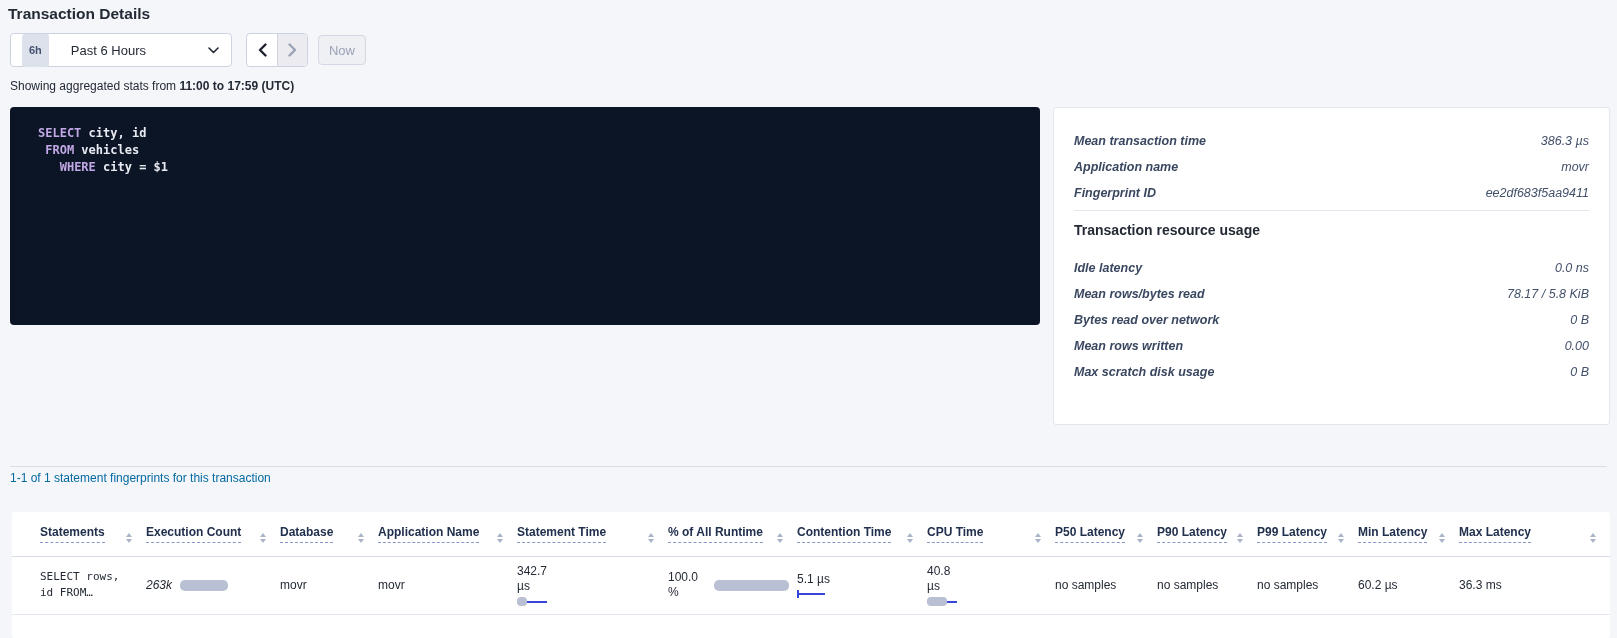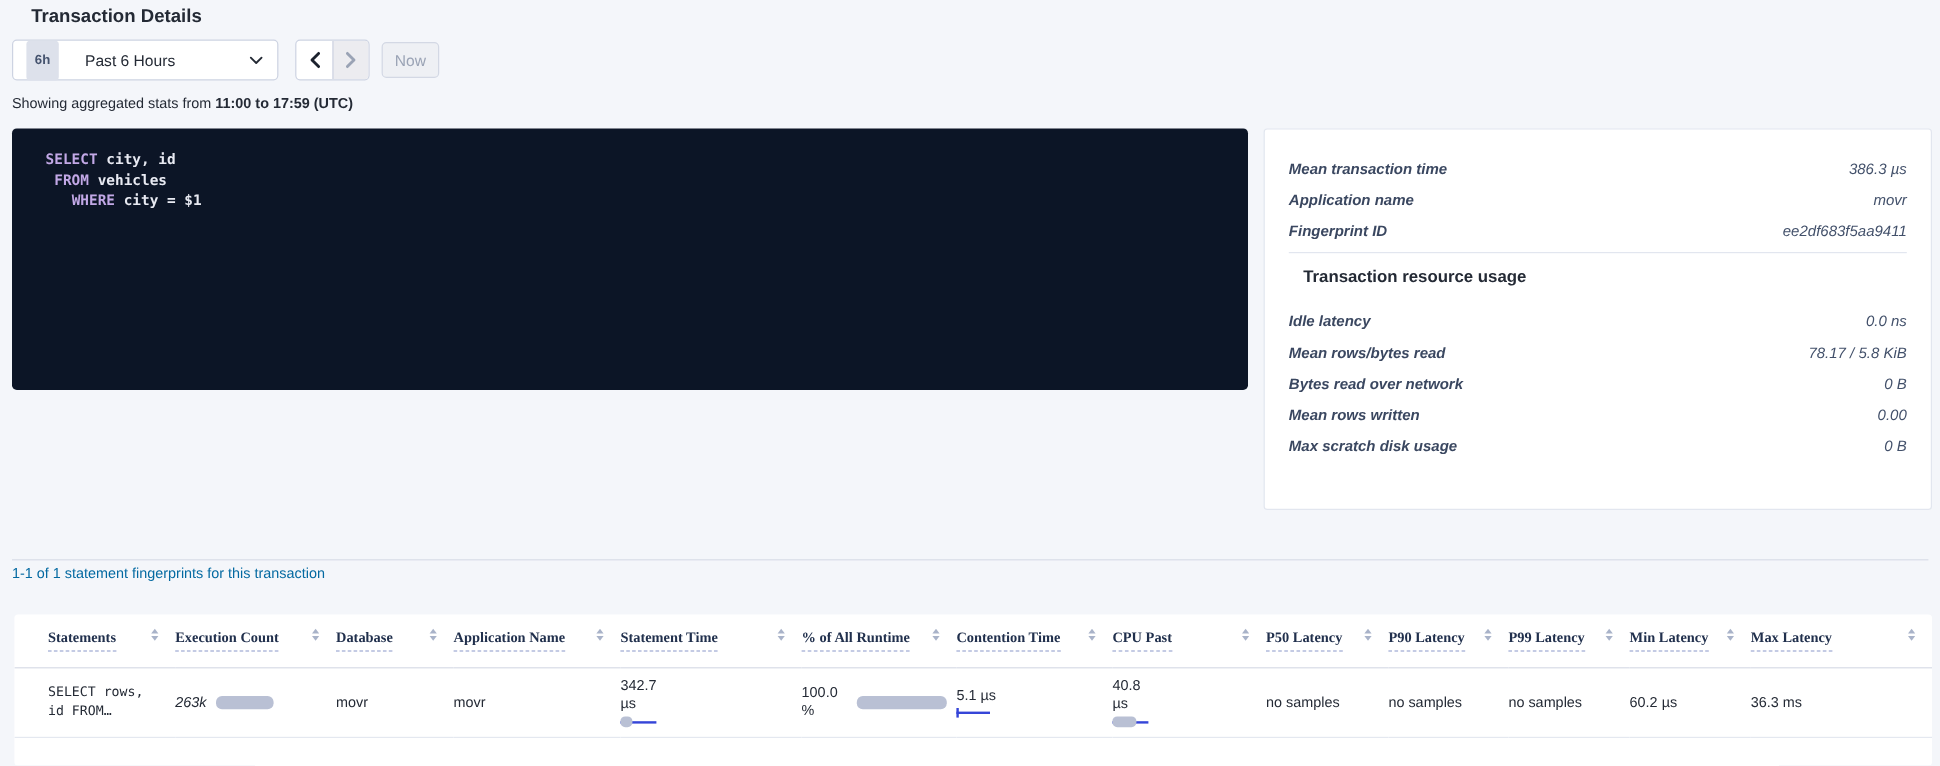--- a/index.html
+++ b/index.html
@@ -7,21 +7,21 @@
   body {
     background:#f4f6fa;
     font-family:"Liberation Sans", sans-serif;
     color:#242a35;
     position:relative;
     overflow:hidden;
   }
   .abs { position:absolute; }
 
   
-  .page-title { left:26px; top:5px; font-size:15.5px; font-weight:700; color:#242a35; }
+  .page-title { left:8px; top:5px; font-size:15.5px; font-weight:700; color:#242a35; }
 
   .time-picker {
     left:10px; top:33px; width:222px; height:34px;
     background:#fff; border:1px solid #cdd3e2; border-radius:4px;
     display:flex; align-items:center; padding:0 12px 0 11px; gap:11px; cursor:pointer;
   }
   .time-badge {
     background:#dde1eb; color:#45536e; font-size:11px; font-weight:700;
     border-radius:3px; padding:11px 7px; line-height:1;
   }
@@ -59,37 +59,37 @@
   
   .details-panel {
     left:1053px; top:107px; width:557px; height:318px;
     background:#fff; border:1px solid #e2e6ef; border-radius:3px;
     padding:14px 20px 0 20px;
   }
   .panel-row { display:flex; justify-content:space-between; align-items:flex-end; height:26px; font-size:12.5px;font-style:italic; }
   .panel-row .lbl { font-weight:700; color:#3a4760; }
   .panel-row .val { color:#42506a; }
   .panel-divider { border:none; border-top:1px solid #e2e6ef; margin:10px 0 11px 0; }
-  .panel-section-title { font-size:14px; font-weight:700; color:#242a35; margin:1px 0 11px 12px; }
+  .panel-section-title { font-size:14px; font-weight:700; color:#242a35; margin:1px 0 11px 0; }
 
   
   .section-divider { left:10px; top:466px; width:1597px; height:1px; background:#d9dde8; }
   .fingerprints-line { left:10px; top:471px; font-size:12px; color:#0369a1; }
 
   .table-card {
     left:12px; top:512px; width:1598px; height:126px;
     background:#fff; border-radius:3px; overflow:hidden;
   }
   table { border-collapse:collapse; table-layout:fixed; width:1598px; }
   th {
     height:44px; text-align:left; vertical-align:middle;
     font-size:12px; font-weight:700; color:#21304d;
     border-bottom:1px solid #d7dbe6; padding:0;
   }
-  th .th-inner { display:flex; align-items:flex-start; justify-content:space-between; padding-right:14px;font-family:Liberation Serif, serif; }
+  th .th-inner { display:flex; align-items:flex-end; justify-content:space-between; padding-right:14px; }
   th:first-child .th-inner { padding-left:28px; }
   th .col-label { border-bottom:1px dashed #8a97c9; padding-bottom:3px; white-space:nowrap; }
   .sort-icon { display:inline-flex; flex-direction:column; gap:2px; cursor:pointer; }
   .tri-up { width:0; height:0; border-left:3.5px solid transparent; border-right:3.5px solid transparent; border-bottom:4px solid #a9b3c9; }
   .tri-down { width:0; height:0; border-left:3.5px solid transparent; border-right:3.5px solid transparent; border-top:4px solid #a9b3c9; }
 
   td { height:58px; vertical-align:middle; border-bottom:1px solid #e4e8f0; font-size:12px; color:#242a35; padding:0; }
   td:first-child { padding-left:28px; }
   .stmt-cell { font-family:"DejaVu Sans Mono","Liberation Mono",monospace; font-size:11px; line-height:16px; cursor:pointer; white-space:nowrap; }
 
@@ -260,21 +260,21 @@
             <div class="th-inner">
               <span class="col-label">Contention Time</span>
               <span class="sort-icon">
                 <span class="tri-up"></span>
                 <span class="tri-down"></span>
               </span>
             </div>
           </th>
         <th>
             <div class="th-inner">
-              <span class="col-label">CPU Past</span>
+              <span class="col-label">CPU Time</span>
               <span class="sort-icon">
                 <span class="tri-up"></span>
                 <span class="tri-down"></span>
               </span>
             </div>
           </th>
         <th>
             <div class="th-inner">
               <span class="col-label">P50 Latency</span>
               <span class="sort-icon">

